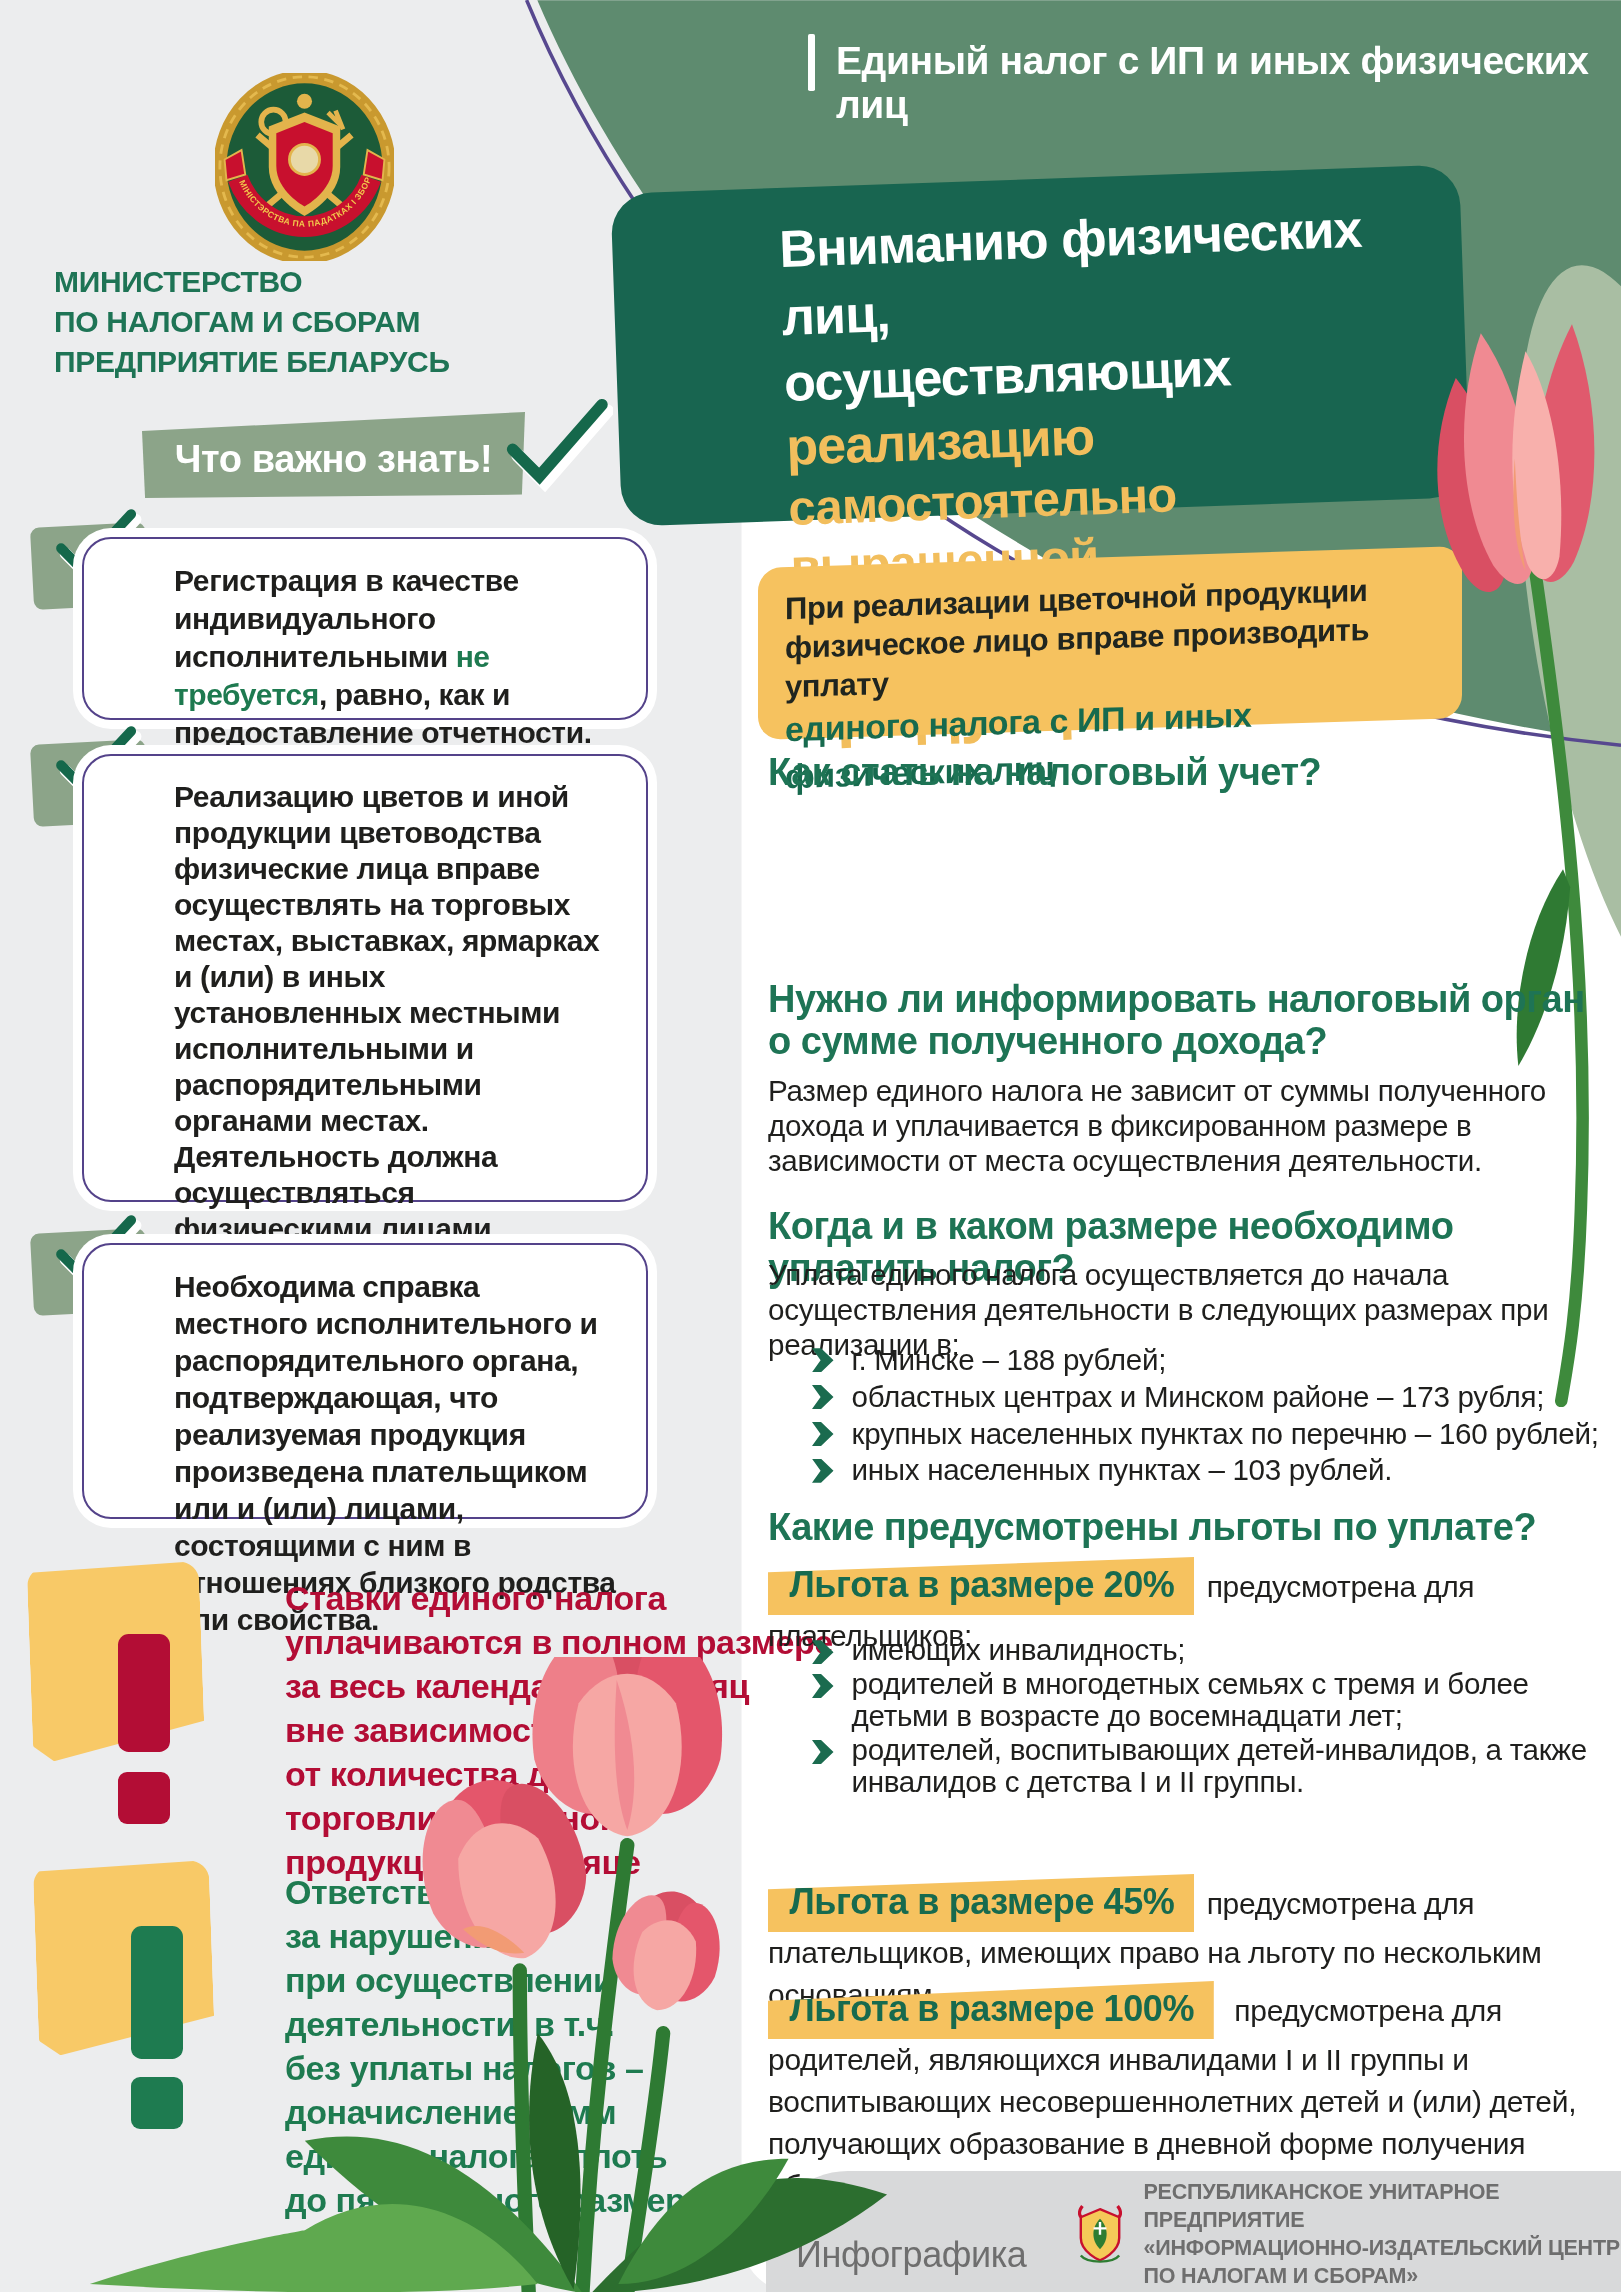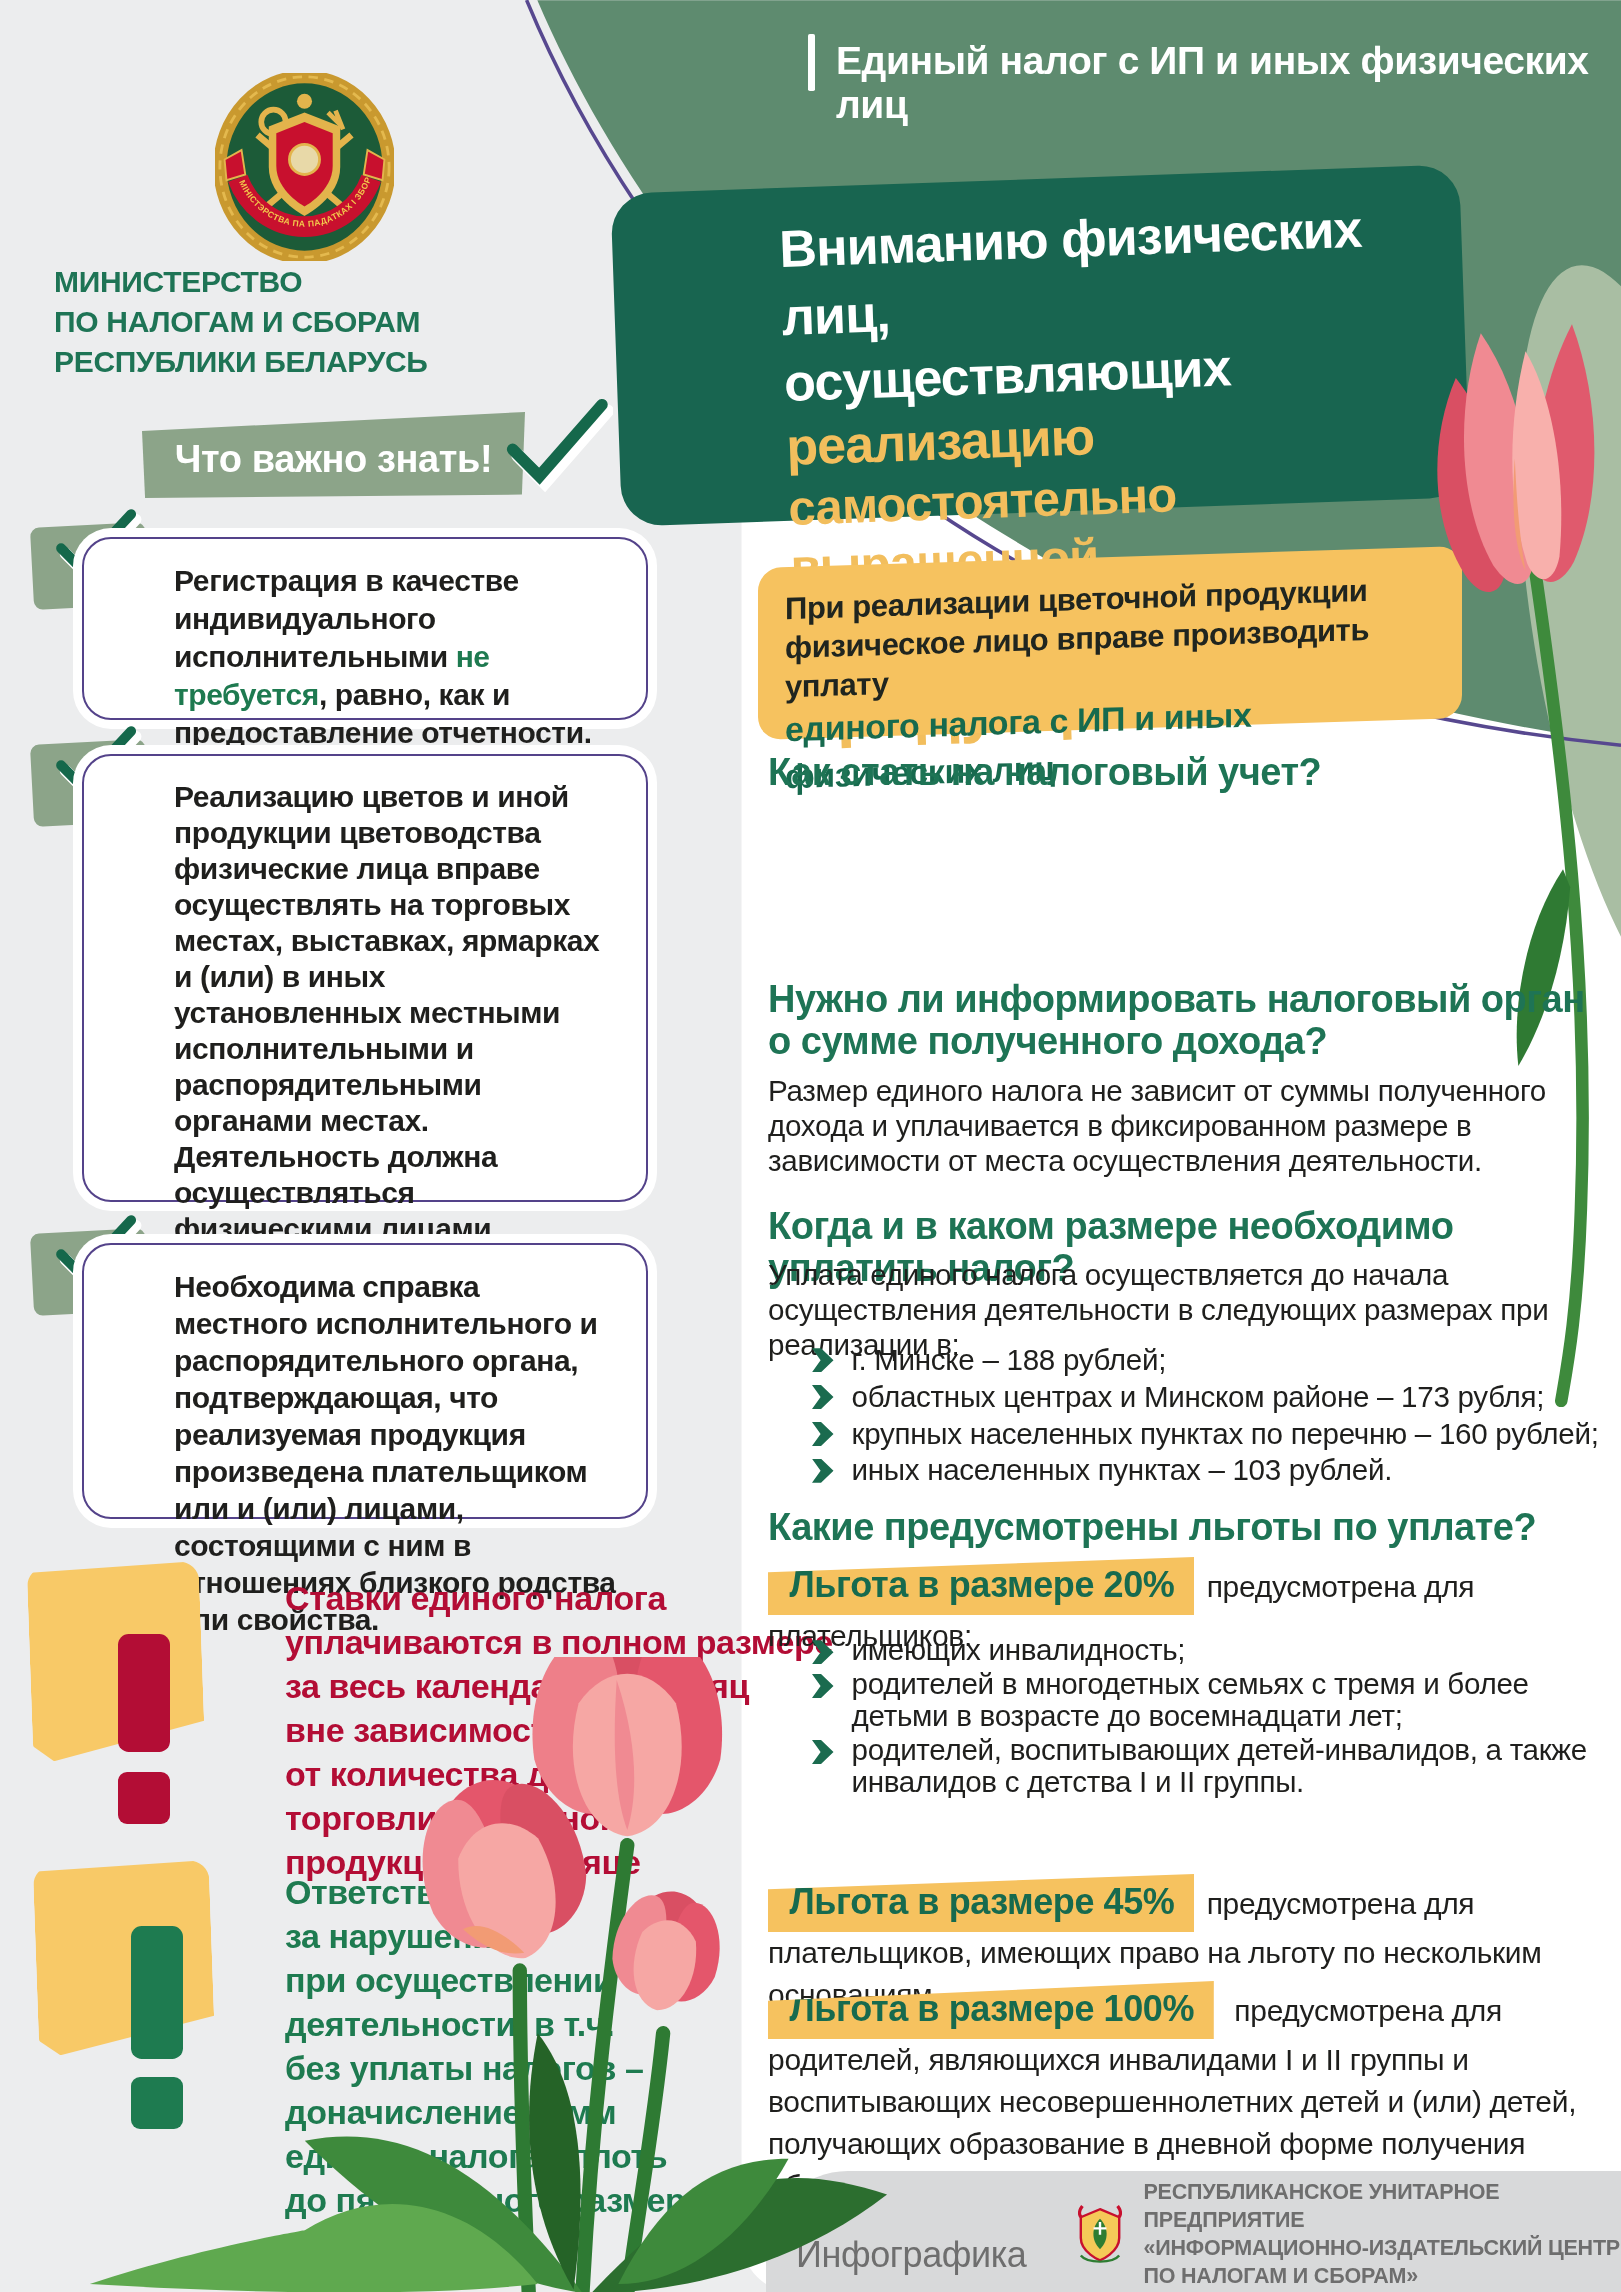--- a/index.html
+++ b/index.html
@@ -122,21 +122,21 @@
       <textPath href="#ribArc" startOffset="4">МІНІСТЭРСТВА ПА ПАДАТКАХ І ЗБОРАХ РЭСПУБЛІКІ БЕЛАРУСЬ</textPath>
     </text>
     <path d="M95 42 L133 57 V100 C133 133 95 152 95 152 C95 152 57 133 57 100 V57 Z" fill="#E3B44C"></path>
     <path d="M95 52 L125 64 V99 C125 126 95 142 95 142 C95 142 65 126 65 99 V64 Z" fill="#C8102E"></path>
     <circle cx="95" cy="92" r="16" fill="#E8D9A8" stroke="#E3B44C" stroke-width="3"></circle>
     <circle cx="95" cy="30" r="8" fill="#E3B44C"></circle>
   </svg>
   <div class="abs ministry-name">
     <div>МИНИСТЕРСТВО</div>
     <div>ПО НАЛОГАМ И СБОРАМ</div>
-    <div>РЕСПУБЛИКИ БЕЛАРУСЬ</div>
+    <div>ПРЕДПРИЯТИЕ БЕЛАРУСЬ</div>
   </div>
 
   <div class="abs know-banner">
     <span>Что важно знать!</span>
   </div>
   <svg class="abs" width="115" height="100" viewBox="0 0 128 112" style="left:498px;top:394px;">
     <polyline points="16,62 46,92 116,12" fill="none" stroke="#FFFFFF" stroke-width="15" stroke-linecap="round" transform="translate(6,7)"></polyline>
     <polyline points="16,62 46,92 116,12" fill="none" stroke="#15684B" stroke-width="13" stroke-linecap="round"></polyline>
   </svg>
 

